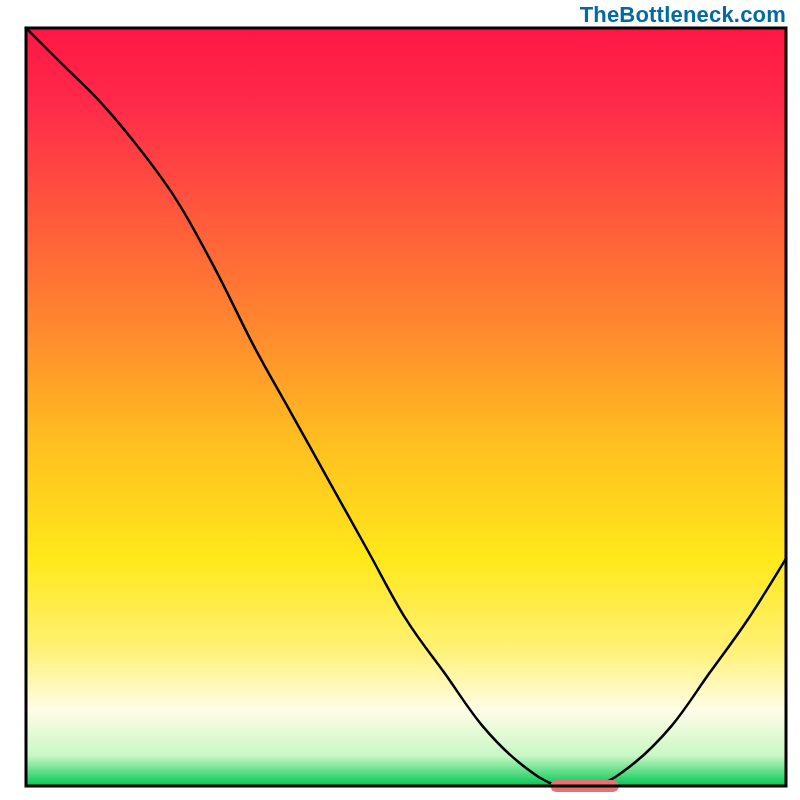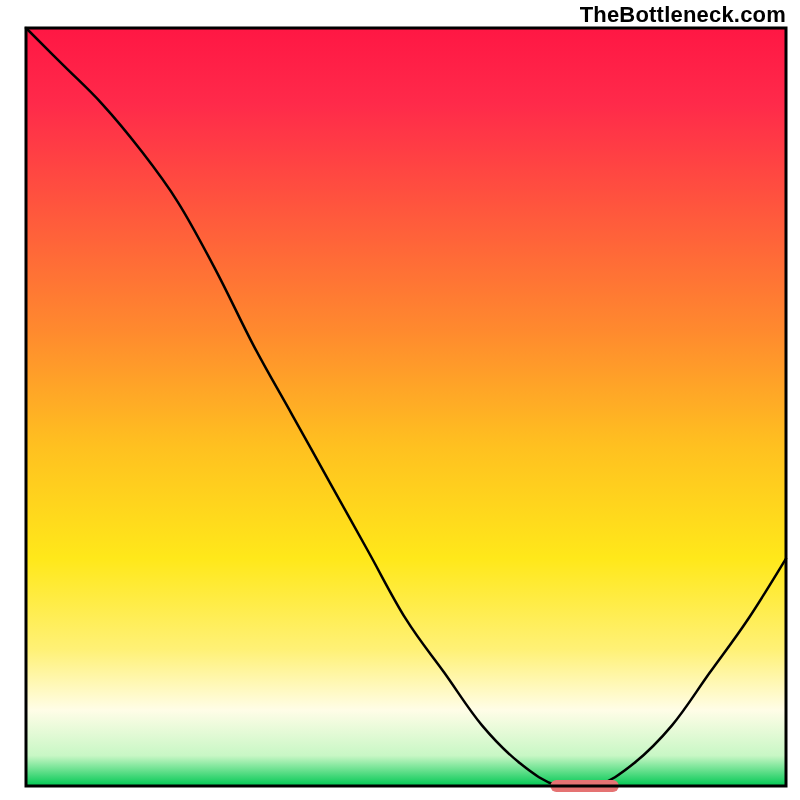--- a/index.html
+++ b/index.html
@@ -14,21 +14,21 @@
     position: relative;
     width: 800px;
     height: 800px;
   }
   .watermark {
     position: absolute;
     top: 2px;
     right: 14px;
     font-size: 22px;
     font-weight: 600;
-    color: #000000;
+    color: #0369a1;
     letter-spacing: 0.2px;
     user-select: none;
   }
   svg {
     display: block;
   }
 </style>
 </head>
 <body>
 

